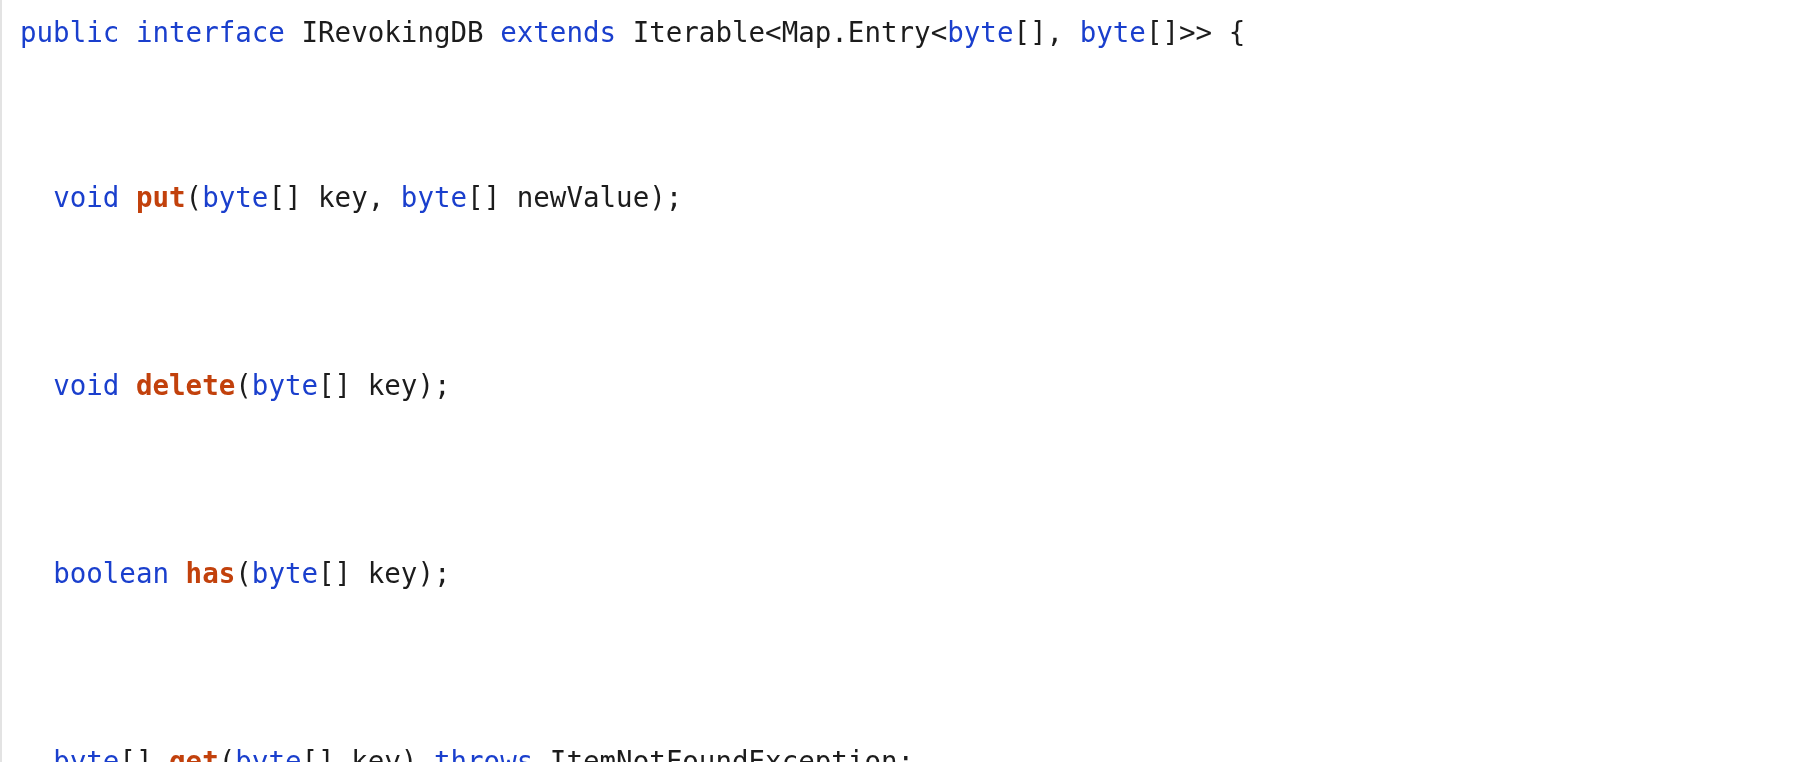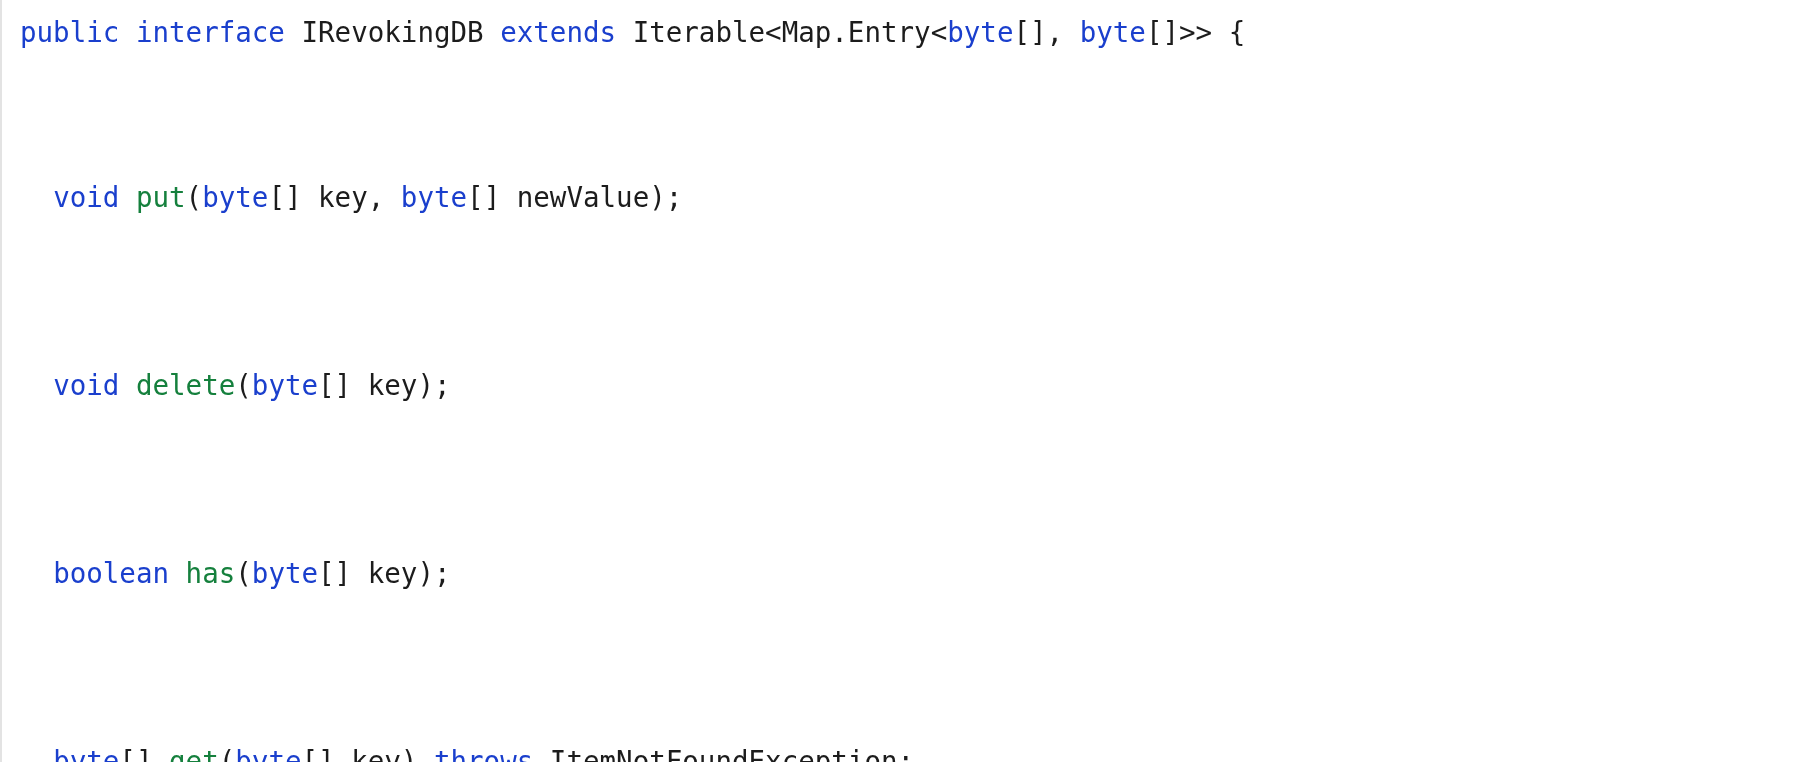--- a/index.html
+++ b/index.html
@@ -40,21 +40,21 @@
     box-sizing: border-box;
   }
 
   
   .code-line.first {
     height: 48px;
     line-height: 48px;
   }
 
   .tok-kw   { color: #1a3fcd; }
-  .tok-fn   { color: #15803d; }
+  .tok-fn   { color: #c2410c; font-weight: bold; }
   .tok-pl   { color: #1c1c1c; }
 </style>
 </head>
 <body>
 
 <div id="code-block" style="border-left-color: rgb(227, 227, 227); background: rgb(255, 255, 255);">
   <pre class="code-body" id="code-body"><div class="code-line first"><span class="tok-kw">public</span><span class="tok-pl"> </span><span class="tok-kw">interface</span><span class="tok-pl"> </span><span class="tok-pl">IRevokingDB</span><span class="tok-pl"> </span><span class="tok-kw">extends</span><span class="tok-pl"> </span><span class="tok-pl">Iterable&lt;Map.Entry&lt;</span><span class="tok-kw">byte</span><span class="tok-pl">[], </span><span class="tok-kw">byte</span><span class="tok-pl">[]&gt;&gt; {</span></div><div class="code-line">&nbsp;</div><div class="code-line"><span>  </span><span class="tok-kw">void</span><span class="tok-pl"> </span><span class="tok-fn">put</span><span class="tok-pl">(</span><span class="tok-kw">byte</span><span class="tok-pl">[] key, </span><span class="tok-kw">byte</span><span class="tok-pl">[] newValue);</span></div><div class="code-line">&nbsp;</div><div class="code-line"><span>  </span><span class="tok-kw">void</span><span class="tok-pl"> </span><span class="tok-fn">delete</span><span class="tok-pl">(</span><span class="tok-kw">byte</span><span class="tok-pl">[] key);</span></div><div class="code-line">&nbsp;</div><div class="code-line"><span>  </span><span class="tok-kw">boolean</span><span class="tok-pl"> </span><span class="tok-fn">has</span><span class="tok-pl">(</span><span class="tok-kw">byte</span><span class="tok-pl">[] key);</span></div><div class="code-line">&nbsp;</div><div class="code-line"><span>  </span><span class="tok-kw">byte</span><span class="tok-pl">[] </span><span class="tok-fn">get</span><span class="tok-pl">(</span><span class="tok-kw">byte</span><span class="tok-pl">[] key) </span><span class="tok-kw">throws</span><span class="tok-pl"> ItemNotFoundException;</span></div></pre>
 </div>
 
 </body></html>

